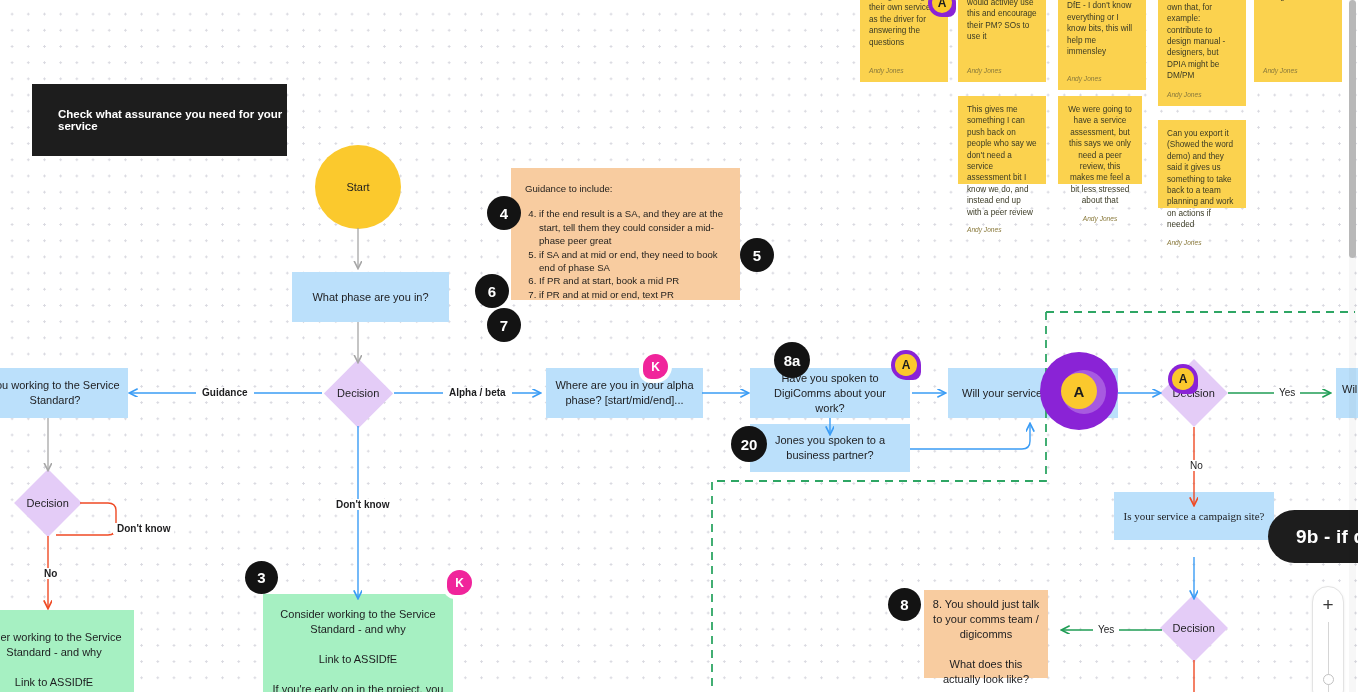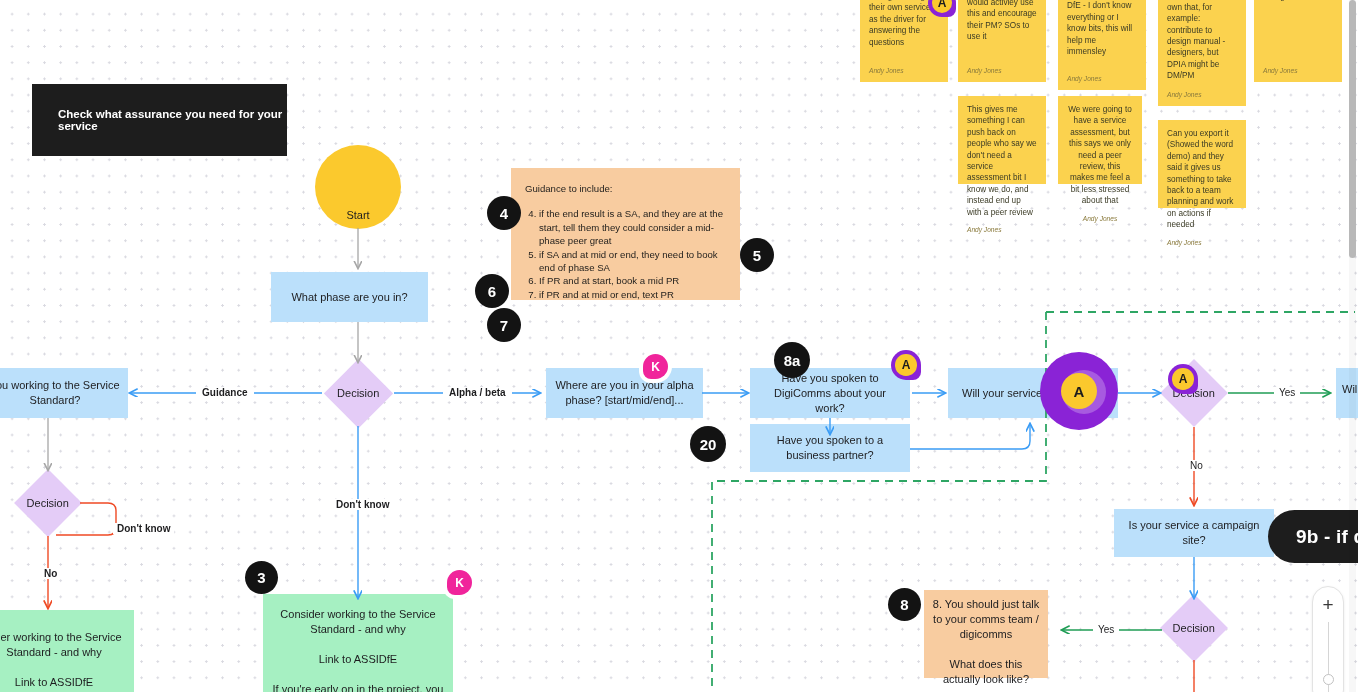--- a/index.html
+++ b/index.html
@@ -31,21 +31,20 @@
     line-height: 15px;
     color: #1d1d1f;
     padding: 6px 8px;
   }
   .blue-box { background: #bbe0fb; }
   .green-box { background: #a6f0c2; }
   .orange-box { background: #f8ccA0; }
   .start-circle {
     background: #fbc92d;
     border-radius: 50%;
-    align-items: flex-end;
   }
   .diamond {
     background: #e4ccf7;
     transform: rotate(45deg);
   }
   .diamond > span {
     transform: rotate(-45deg);
     display: block;
     font-size: 11px;
     color: #1d1d1f;
@@ -287,21 +286,21 @@
   </svg>
 
   <div class="black-banner" style="left:32px; top:84px; width:255px; height:72px;">
     <span>Check what assurance you need for your service</span>
   </div>
 
   <div class="node start-circle" style="left:315px; top:145px; width:86px; height:84px;">
     <span>Start</span>
   </div>
 
-  <div class="node blue-box" style="left:271px; top:272px; width:157px; height:50px;">
+  <div class="node blue-box" style="left:292px; top:272px; width:157px; height:50px;">
     <span>What phase are you in?</span>
   </div>
 
   <div class="node diamond" style="left:334px; top:369px; width:49px; height:49px;">
     <span>Decision</span>
   </div>
 
   <div class="node blue-box" style="left:-18px; top:368px; width:146px; height:50px;">
     <span>you working to the Service Standard?</span>
   </div>
@@ -312,36 +311,36 @@
 
   <div class="node blue-box" style="left:546px; top:368px; width:157px; height:50px;">
     <span>Where are you in your alpha phase? [start/mid/end]...</span>
   </div>
 
   <div class="node blue-box" style="left:750px; top:368px; width:160px; height:50px;">
     <span>Have you spoken to DigiComms about your work?</span>
   </div>
 
   <div class="node blue-box" style="left:750px; top:424px; width:160px; height:48px;">
-    <span>Have you spoken to a business partner?</span>
+    <span>Jones you spoken to a business partner?</span>
   </div>
 
   <div class="node blue-box" style="left:948px; top:368px; width:170px; height:50px; justify-content:flex-start; padding-left:14px;">
     <span>Will your service be tra</span>
   </div>
 
   <div class="node diamond" style="left:1170px; top:369px; width:48px; height:48px;">
     <span>Decision</span>
   </div>
 
   <div class="node blue-box" style="left:1336px; top:368px; width:70px; height:50px; justify-content:flex-start; padding-left:6px; align-items:flex-start; padding-top:14px;">
     <span>Wil 1</span>
   </div>
 
-  <div class="node blue-box" style="left:1114px; top:509px; width:160px; height:48px;">
+  <div class="node blue-box" style="left:1114px; top:492px; width:160px; height:48px;font-family:Liberation Serif, serif;">
     <span>Is your service a campaign site?</span>
   </div>
 
   <div class="node diamond" style="left:1170px; top:604px; width:48px; height:48px;">
     <span>Decision</span>
   </div>
 
   <div class="black-pill" style="left:1268px; top:510px; width:180px; height:53px; padding-left:28px; justify-content:flex-start;">
     <span>9b - if do</span>
   </div>
@@ -393,21 +392,21 @@
   </div>
   <div class="marker" style="left:475px; top:274px; width:34px; height:34px;">
     <span>6</span>
   </div>
   <div class="marker" style="left:487px; top:308px; width:34px; height:34px;">
     <span>7</span>
   </div>
   <div class="marker" style="left:774px; top:342px; width:36px; height:36px;">
     <span>8a</span>
   </div>
-  <div class="marker" style="left:690px; top:426px; width:36px; height:36px;">
+  <div class="marker" style="left:731px; top:426px; width:36px; height:36px;">
     <span>20</span>
   </div>
   <div class="marker" style="left:245px; top:561px; width:33px; height:33px;">
     <span>3</span>
   </div>
   <div class="marker" style="left:888px; top:588px; width:33px; height:33px;">
     <span>8</span>
   </div>
 
   <div class="avatar pink" style="left:643px; top:354px; width:25px; height:25px;">

